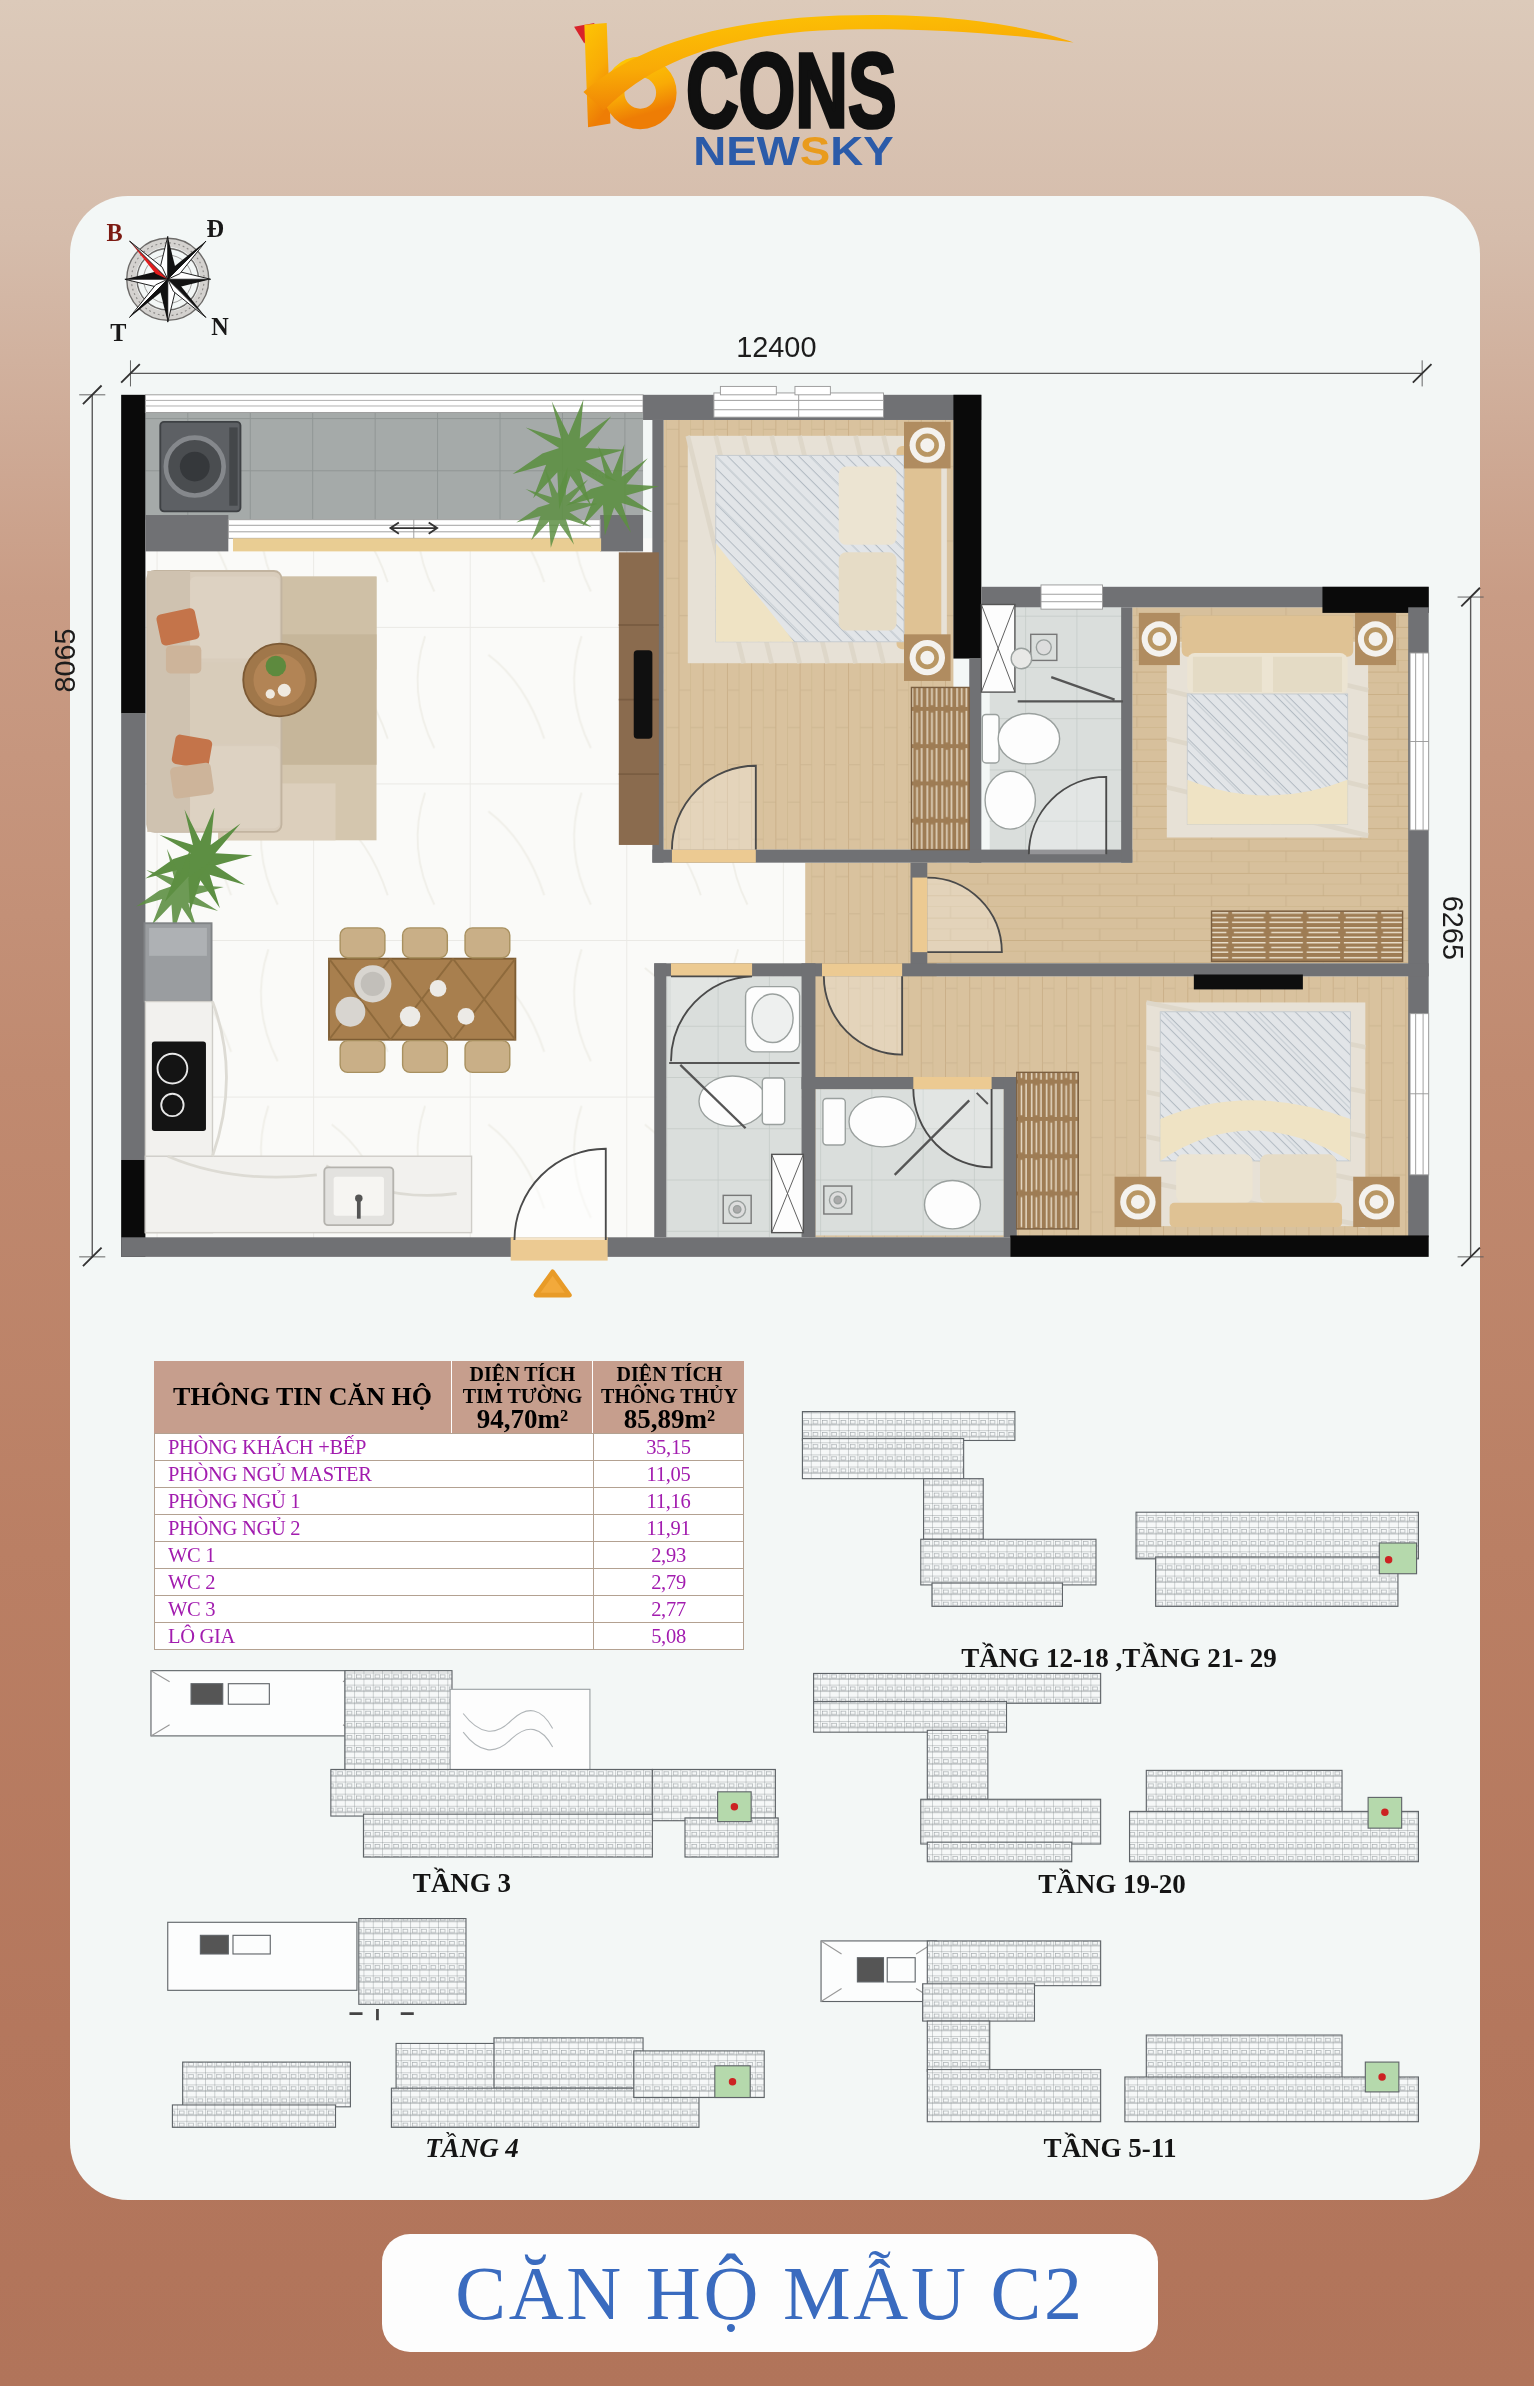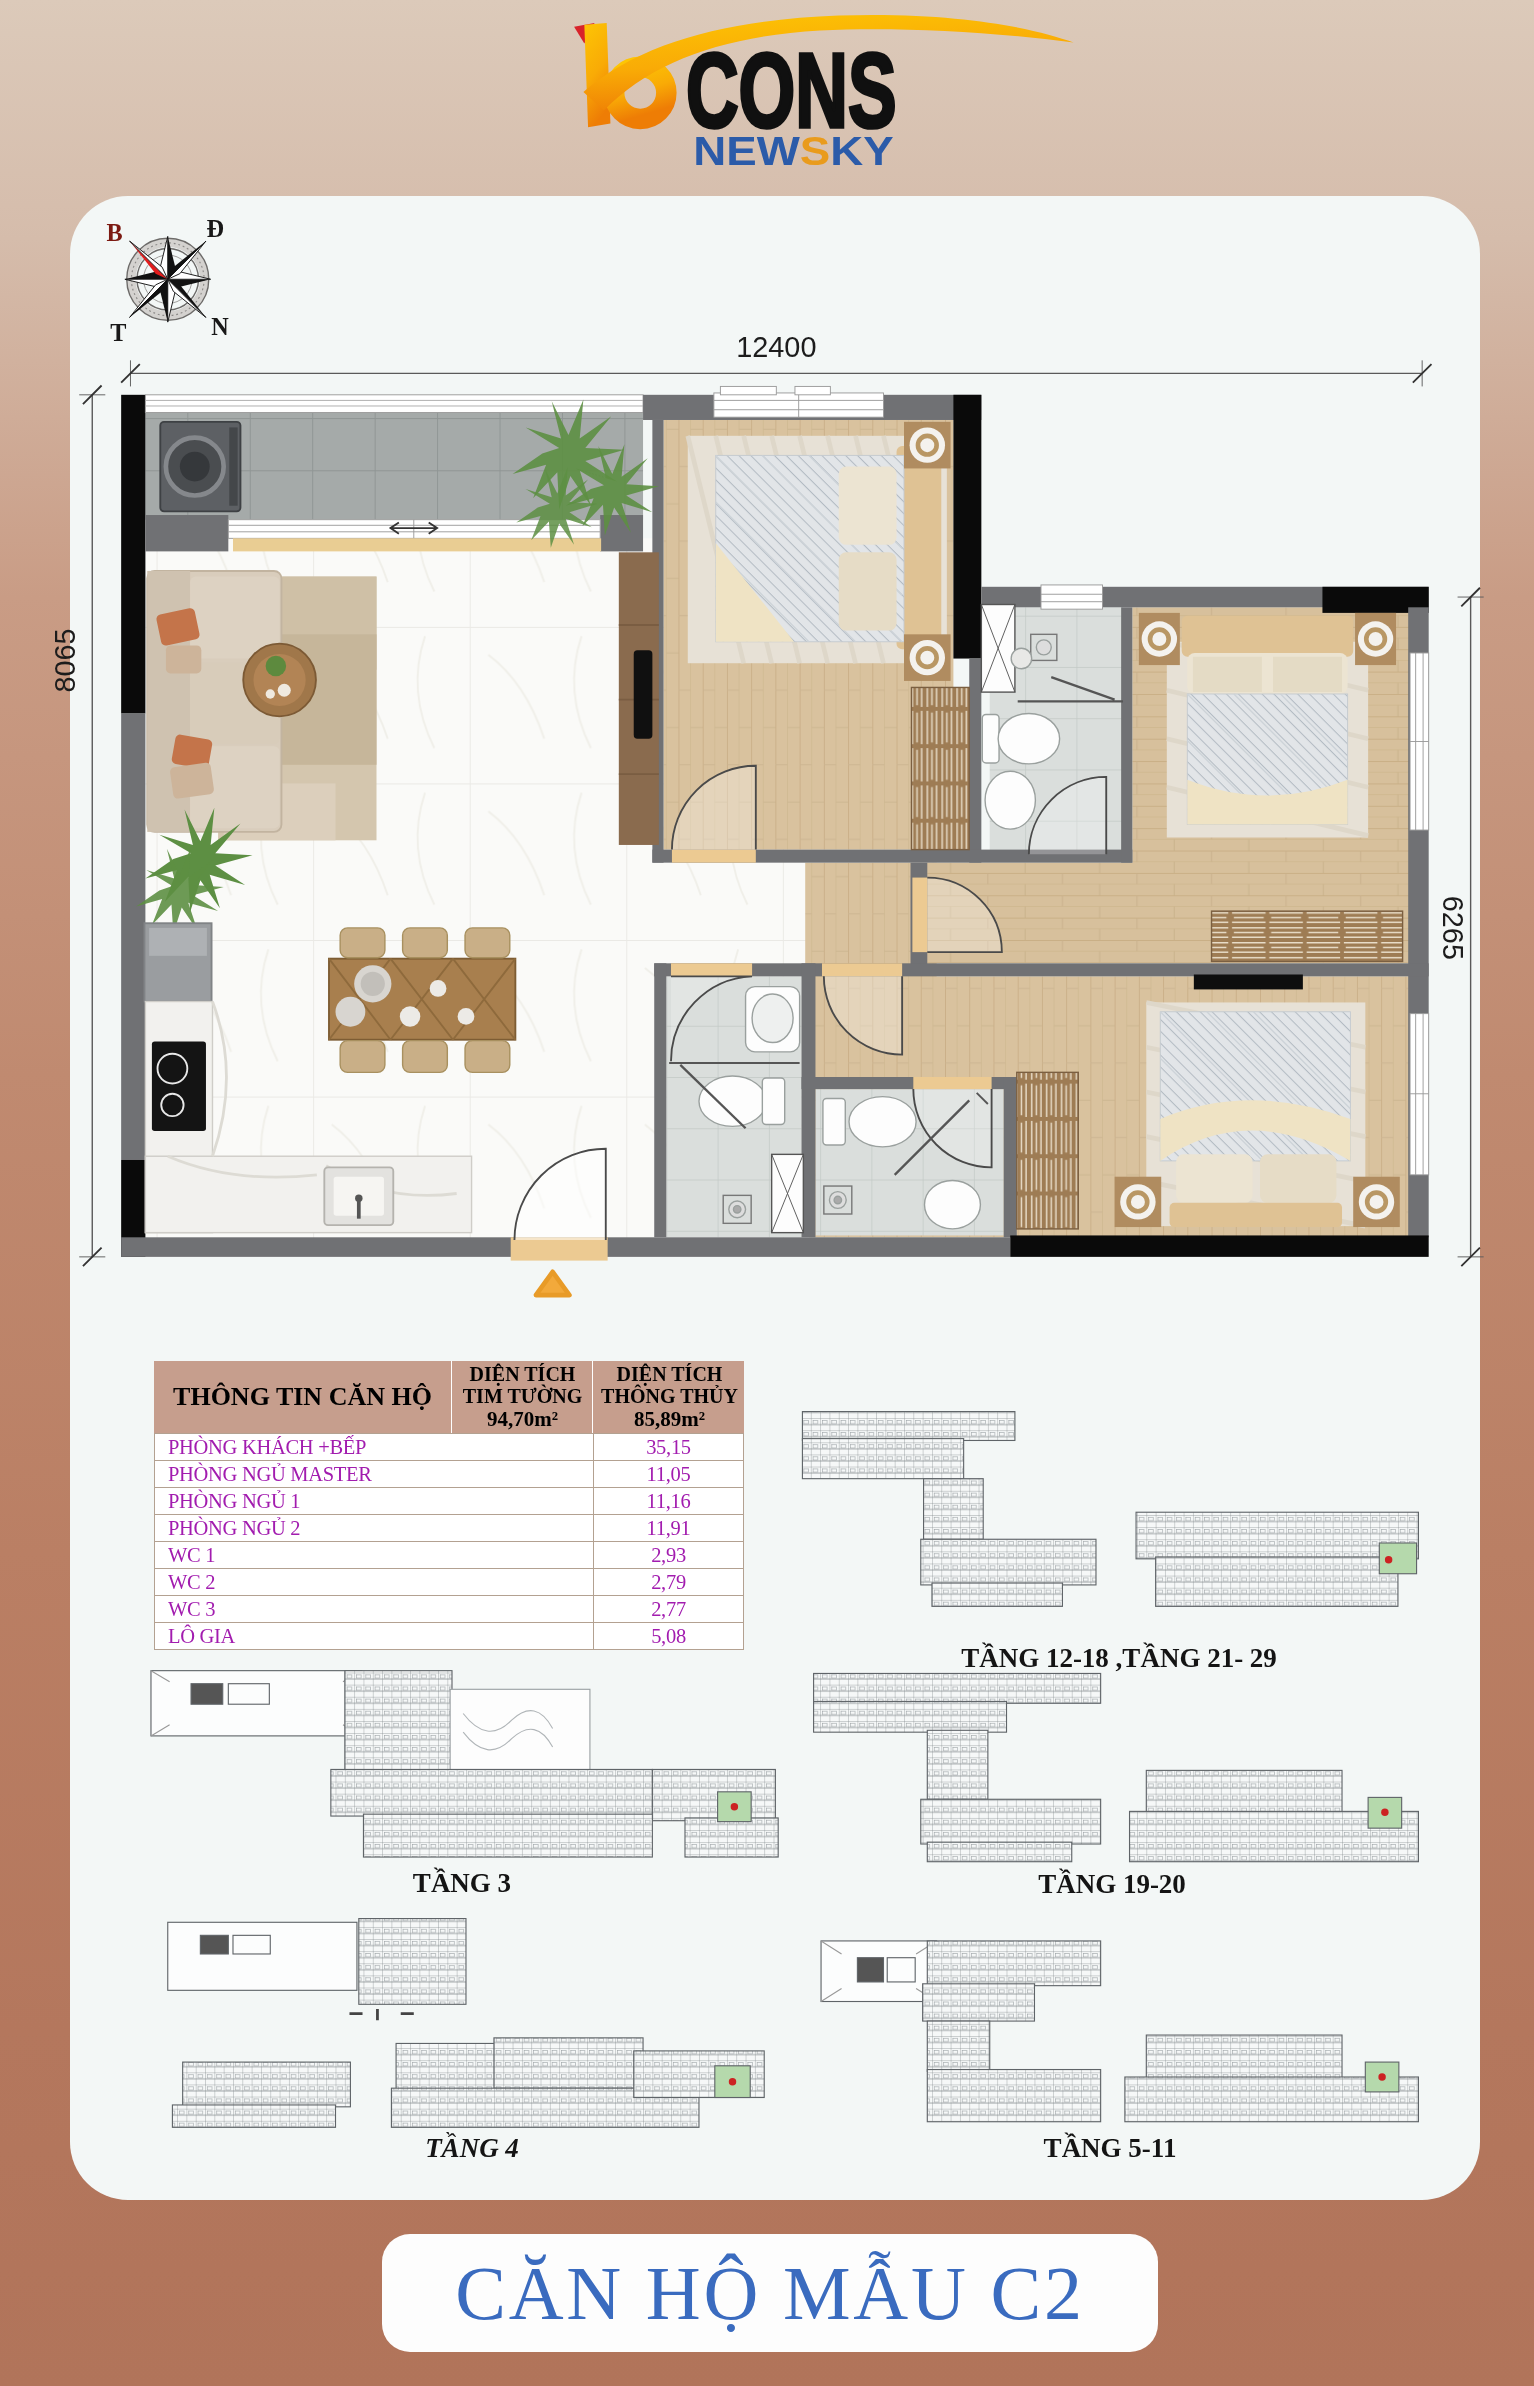--- a/index.html
+++ b/index.html
@@ -9,21 +9,21 @@
 #art{position:absolute;left:0;top:0;}
 .lbl{position:absolute;font-weight:bold;color:#141414;font-size:27px;white-space:nowrap;transform:translateX(-50%);}
 #tbl{position:absolute;left:154px;top:1433px;width:590px;border-collapse:collapse;font-size:20.5px;letter-spacing:-0.3px;color:#a21caf;}
 #tbl td{border:0.9px solid #b3a191;background:#fff;height:26px;padding:0}
 #tbl td.n{width:149px;text-align:center}
 #tbl td.l{padding-left:13px}
 #hdr{position:absolute;left:154px;top:1361px;width:590px;height:84px;background:#c69e8d;color:#000000;font-weight:bold;}
 #hdr .c1{position:absolute;left:0;top:0;width:297px;height:72px;border-right:1.9px solid #fff;display:flex;align-items:center;justify-content:center;font-size:26px;letter-spacing:0px}
 #hdr .c2{position:absolute;left:299px;top:0;width:140px;height:72px;border-right:1.9px solid #fff;text-align:center;font-size:20px;line-height:22.4px;padding-top:1.9px;box-sizing:border-box}
 #hdr .c3{position:absolute;left:441px;top:0;width:149px;height:72px;text-align:center;font-size:20px;line-height:22.4px;padding-top:1.9px;box-sizing:border-box}
-#hdr .m2{font-size:21px}
+#hdr .m2{font-size:27px}
 #title{position:absolute;left:382px;top:2234px;width:776px;height:118px;background:#fdfdfd;border-radius:28px;
   display:flex;align-items:center;justify-content:center;color:#3a6bbf;font-weight:normal;font-size:76px;letter-spacing:2.8px;}
 </style></head>
 <body>
 <div id="bg"></div>
 <div id="panel"></div>
 <svg id="art" width="1534" height="2387" viewBox="0 0 1646 2560" xmlns="http://www.w3.org/2000/svg">
 <defs>
 <linearGradient id="bgrad" x1="0" y1="0" x2="0.3" y2="1">
  <stop offset="0" stop-color="#fdc504"></stop>

